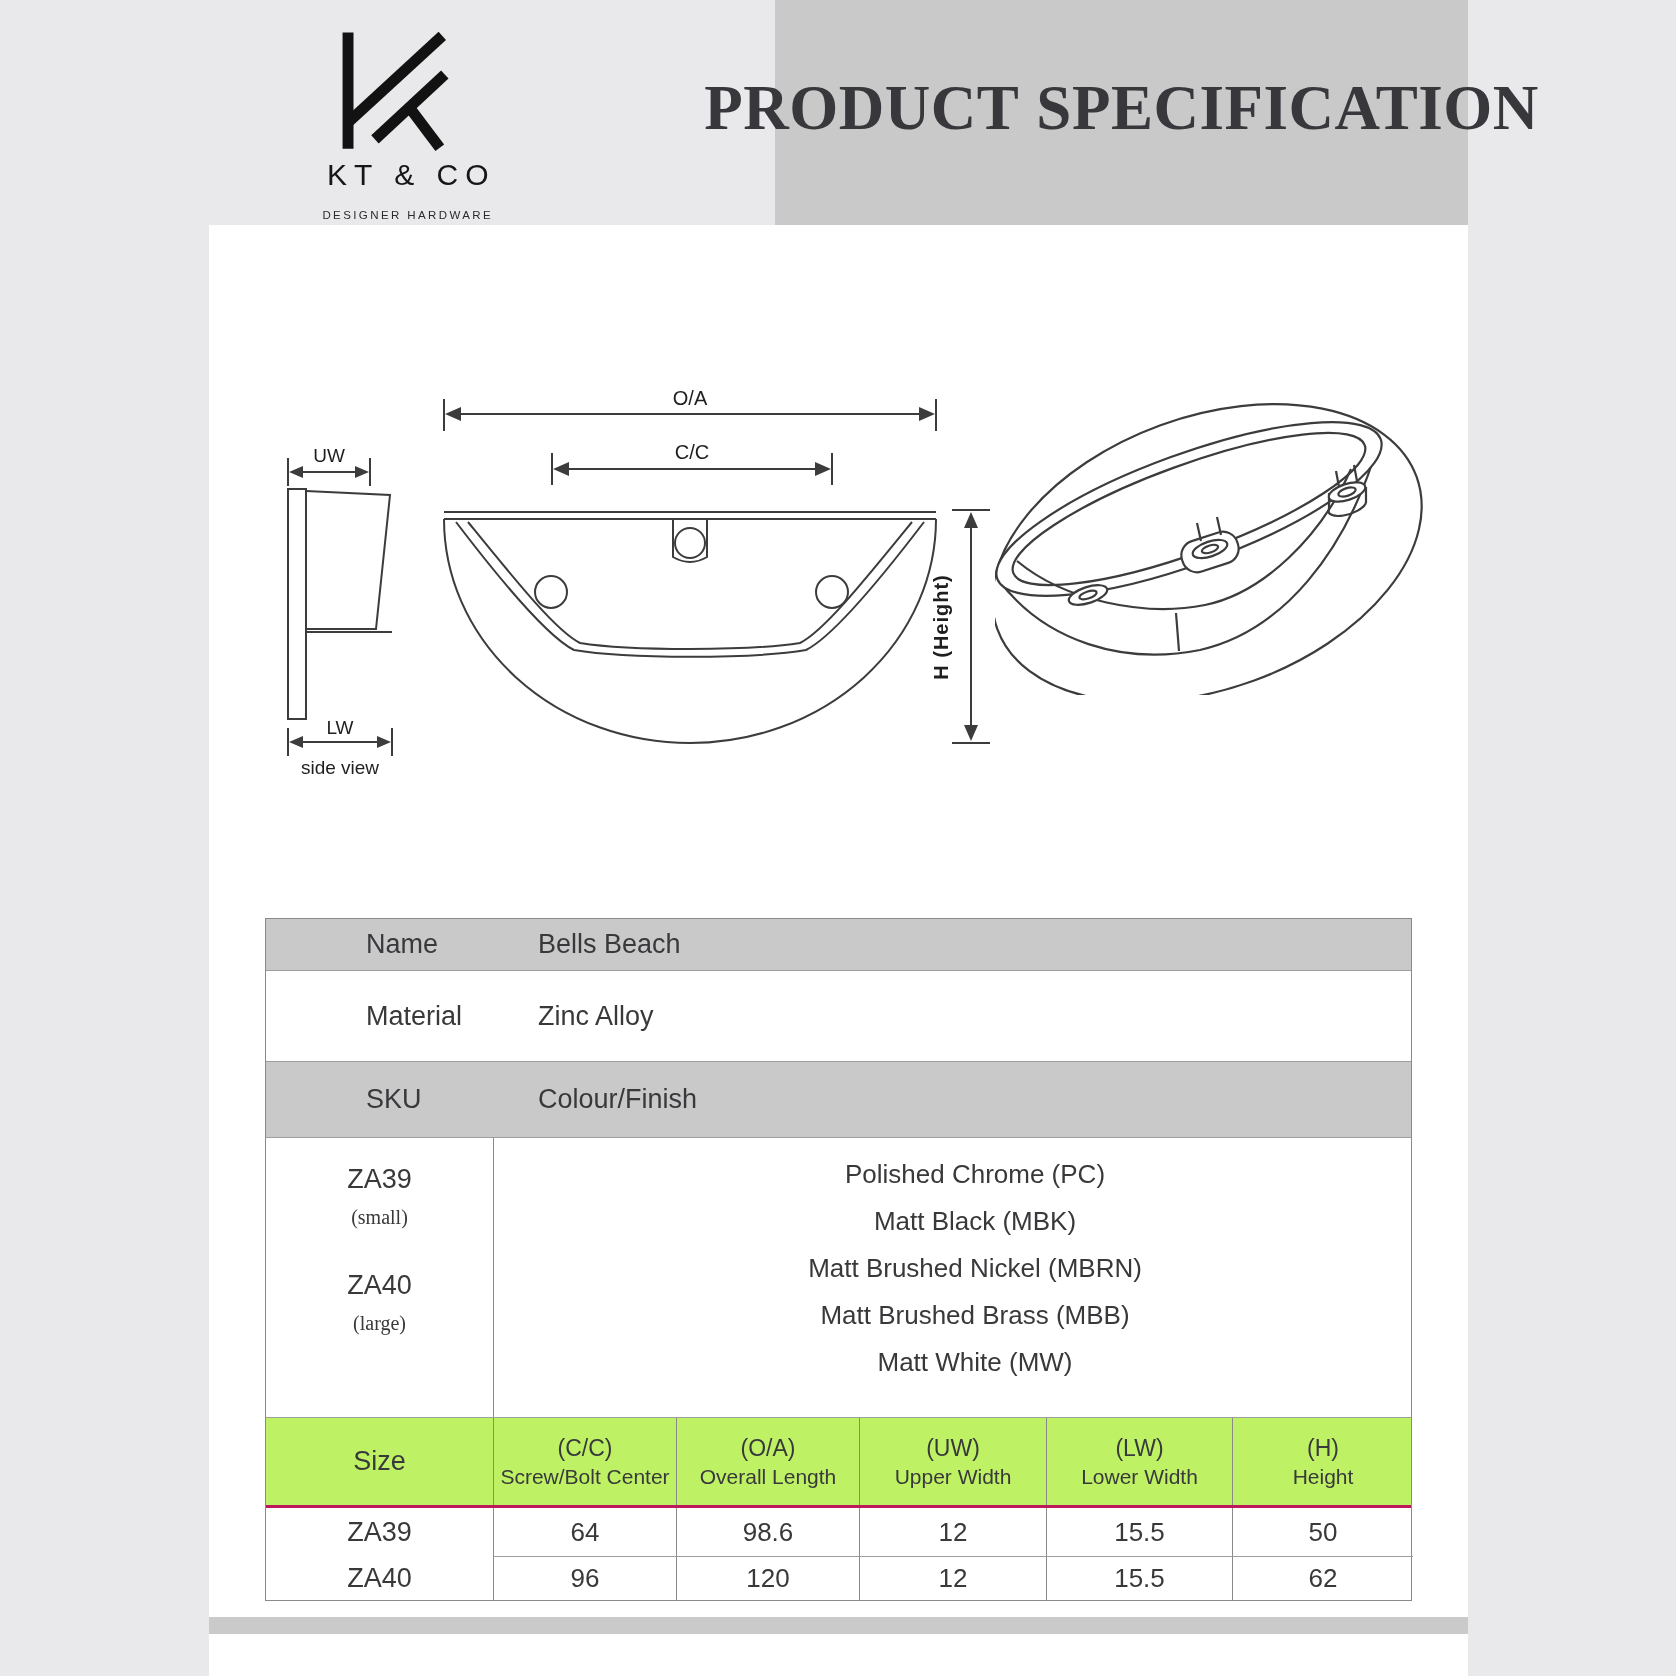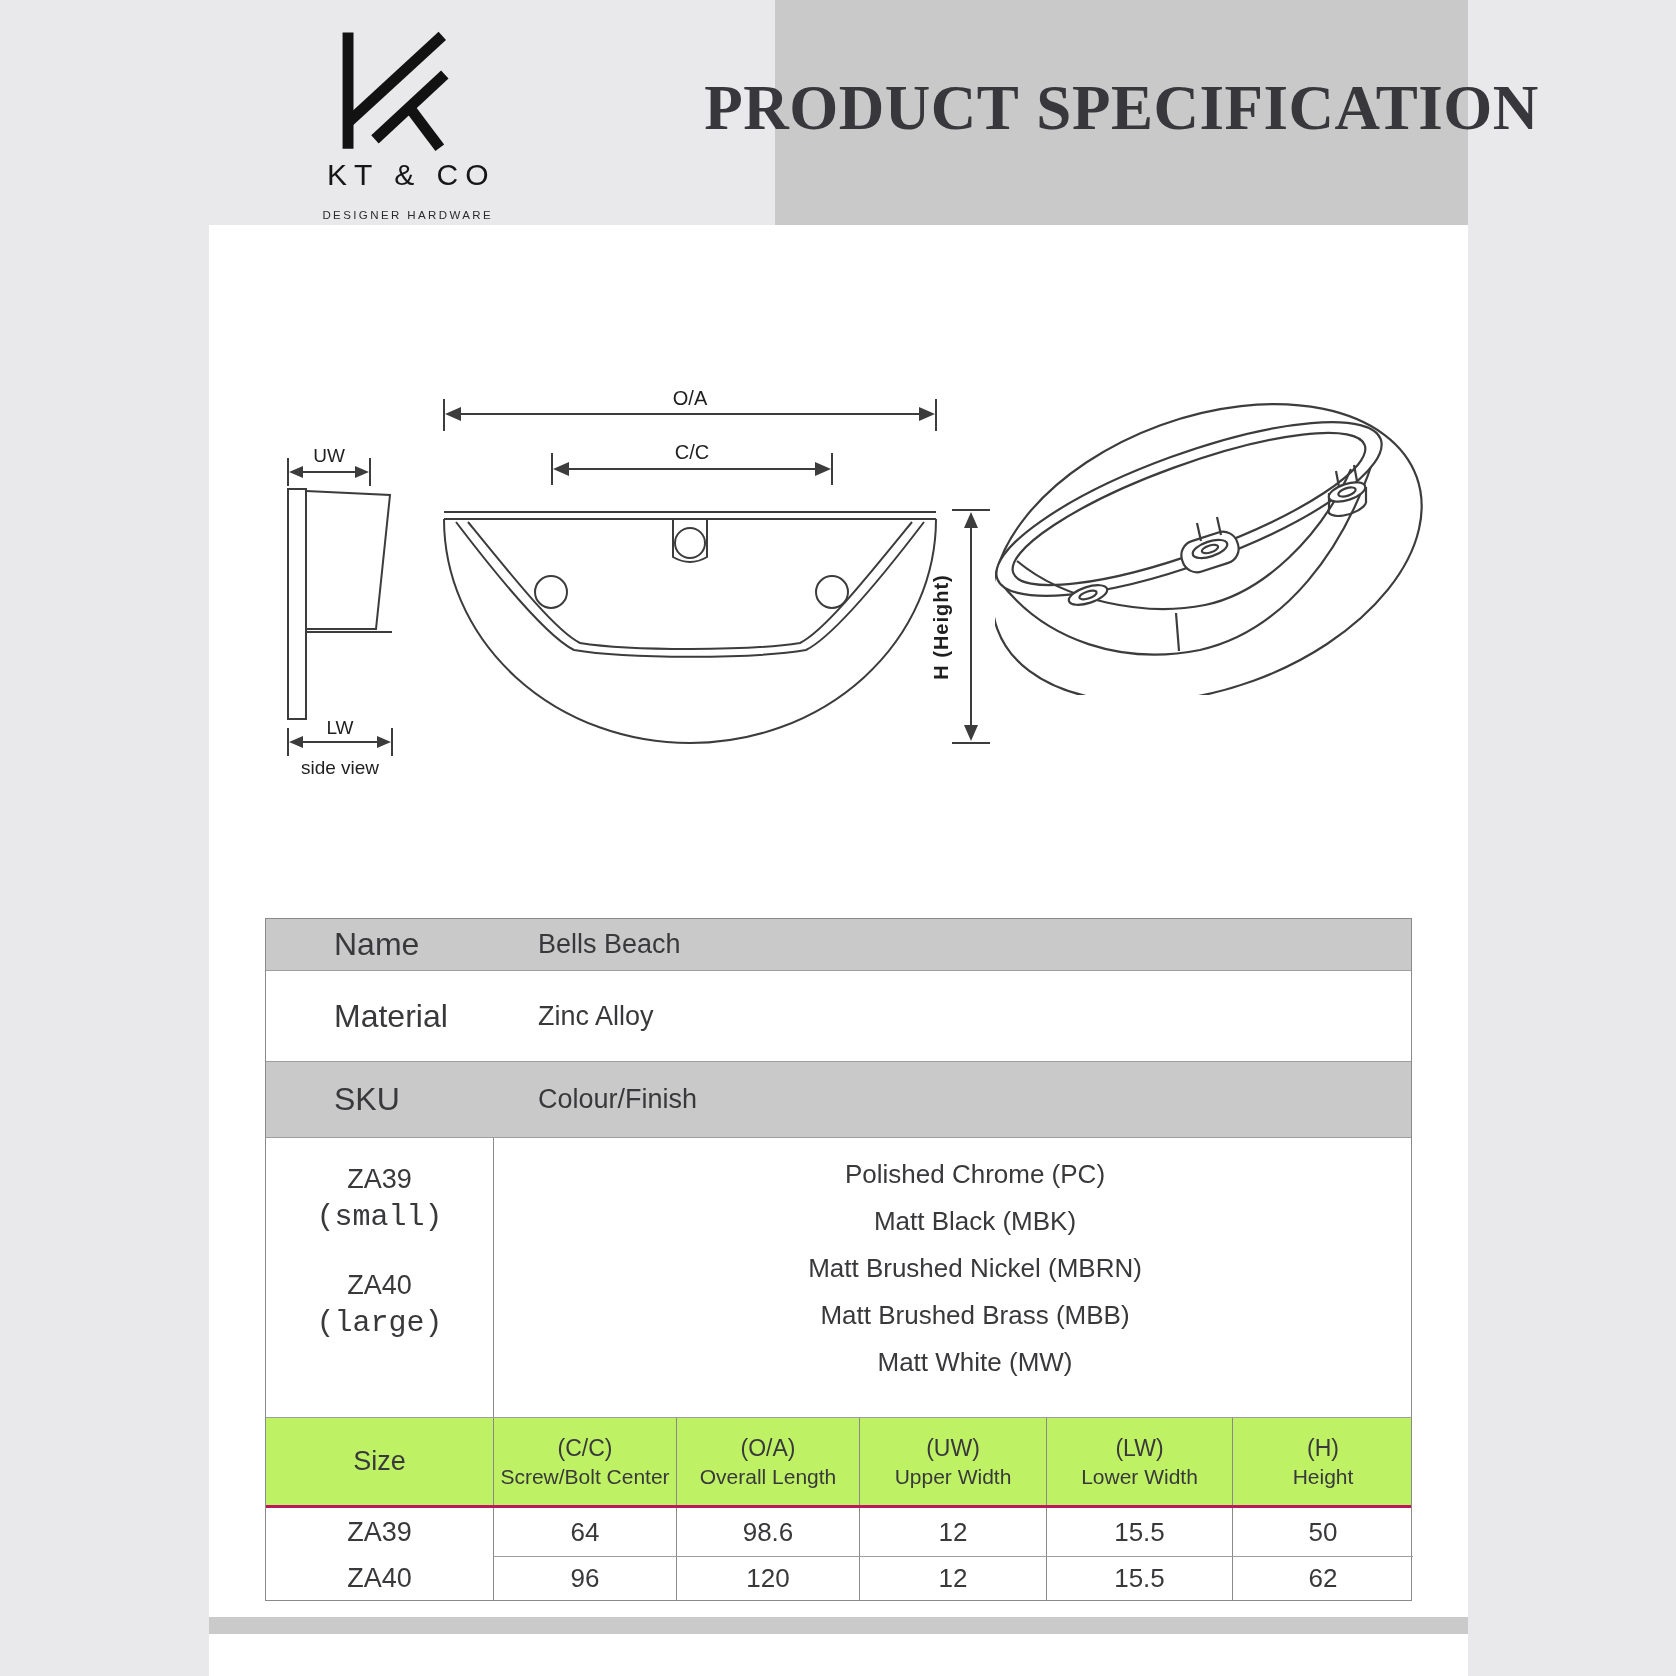--- a/index.html
+++ b/index.html
@@ -28,27 +28,27 @@
   svg text { font-family:"Liberation Sans","DejaVu Sans",sans-serif; fill:#1f1f1f; }
   .dim-label { font-size:20px; }
   .dim-label-sm { font-size:19px; }
   .h-label { font-size:20px; font-weight:600; letter-spacing:1px; }
   .caption { font-size:19px; }
 
   
   .spec-table { position:absolute; left:56px; top:693px; width:1147px; border:1px solid #8a8a8a; background:#fff; }
   .trow { display:flex; border-bottom:1px solid #9e9e9e; align-items:center; }
   .trow.gray { background:#c9c9ca; }
-  .cell-label { width:227px; padding-left:68px; font-size:32px; }
+  .cell-label { width:227px; padding-left:100px; font-size:27px; }
   .cell-value { flex:1; padding-left:45px; font-size:27px; }
 
   .finish-row { display:flex; border-bottom:1px solid #9e9e9e; height:280px; align-items:stretch; }
   .sku-col { width:227px; text-align:center; padding-top:22px; }
   .sku-code { font-size:27px; line-height:38px; }
-  .sku-note { font-family:Liberation Mono, monospace; font-size:30px; line-height:38px; }
+  .sku-note { font-family:Liberation Serif, serif; font-size:20px; line-height:38px; }
   .sku-gap { height:30px; }
   .finish-col { flex:1; border-left:1px solid #8a8a8a; padding:13px 0 0 45px; }
   .finish-item { font-size:26px; height:47px; line-height:47px;text-align:center; }
 
   .size-grid { display:grid; grid-template-columns:227px 183px 183px 187px 186px 181px; }
   .size-grid > div { border-left:1px solid #8a8a8a; display:flex; flex-direction:column; align-items:center; justify-content:center; }
   .size-grid > div:first-child { border-left:none; }
   .size-head { height:90px; background:#bef264; border-bottom:3px solid #be185d; }
   .col-abbr { font-size:23px; line-height:30px; }
   .col-desc { font-size:21px; line-height:28px; }

